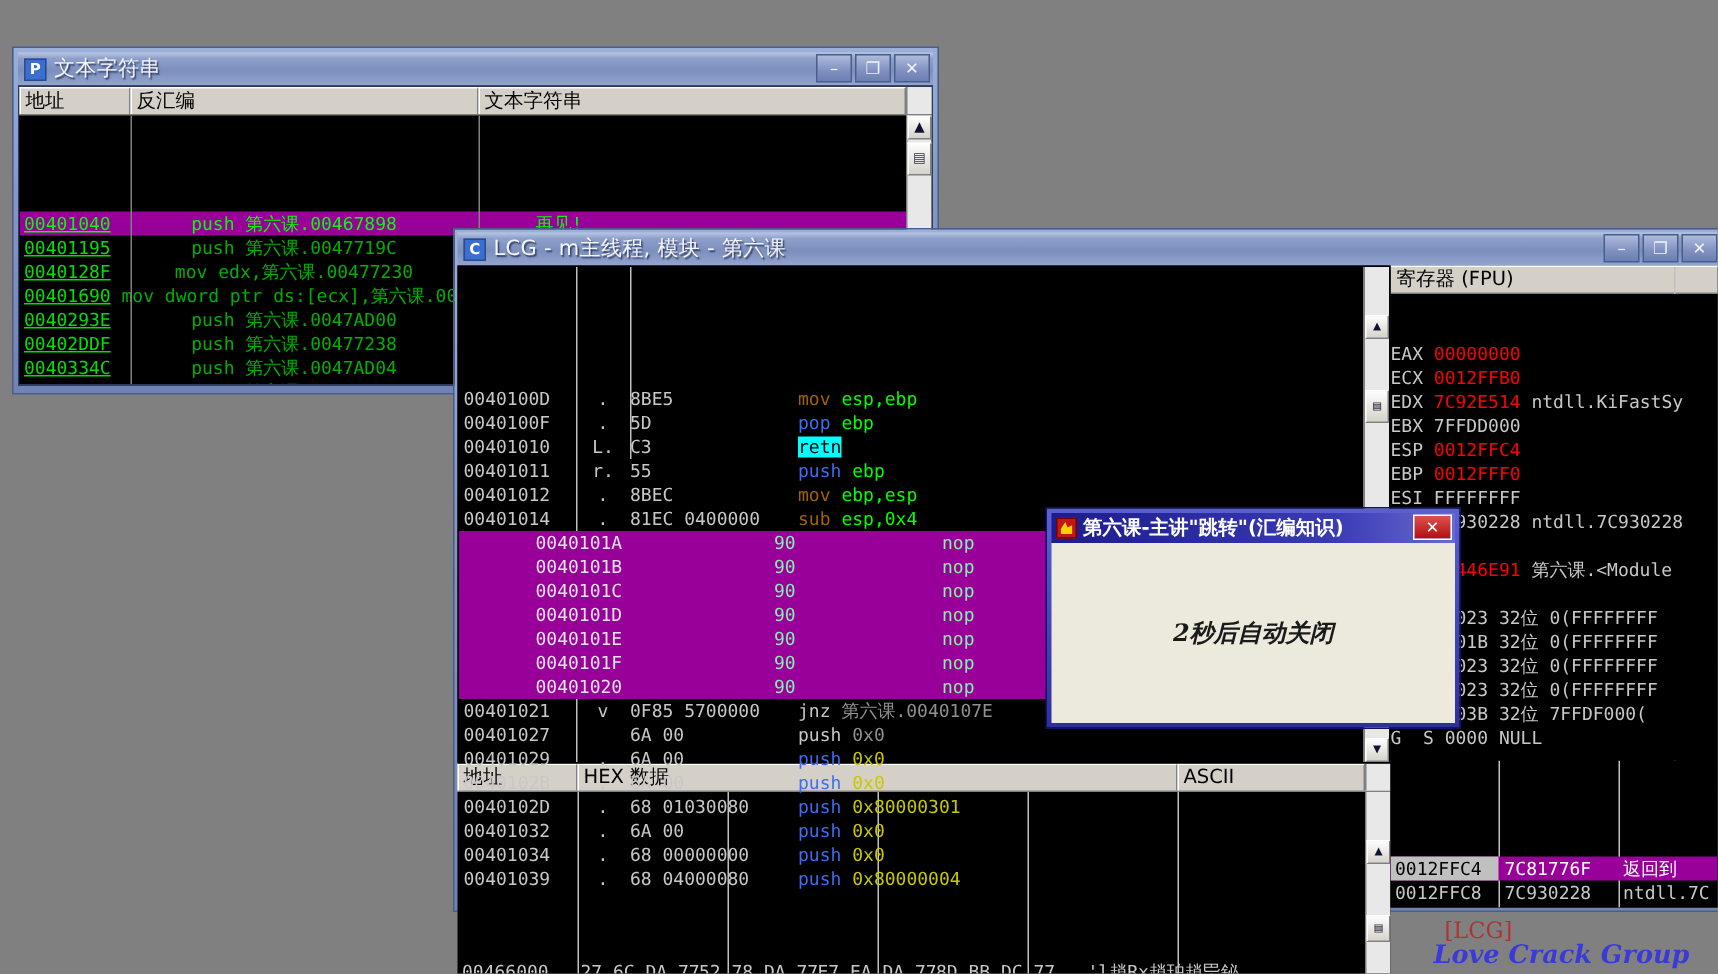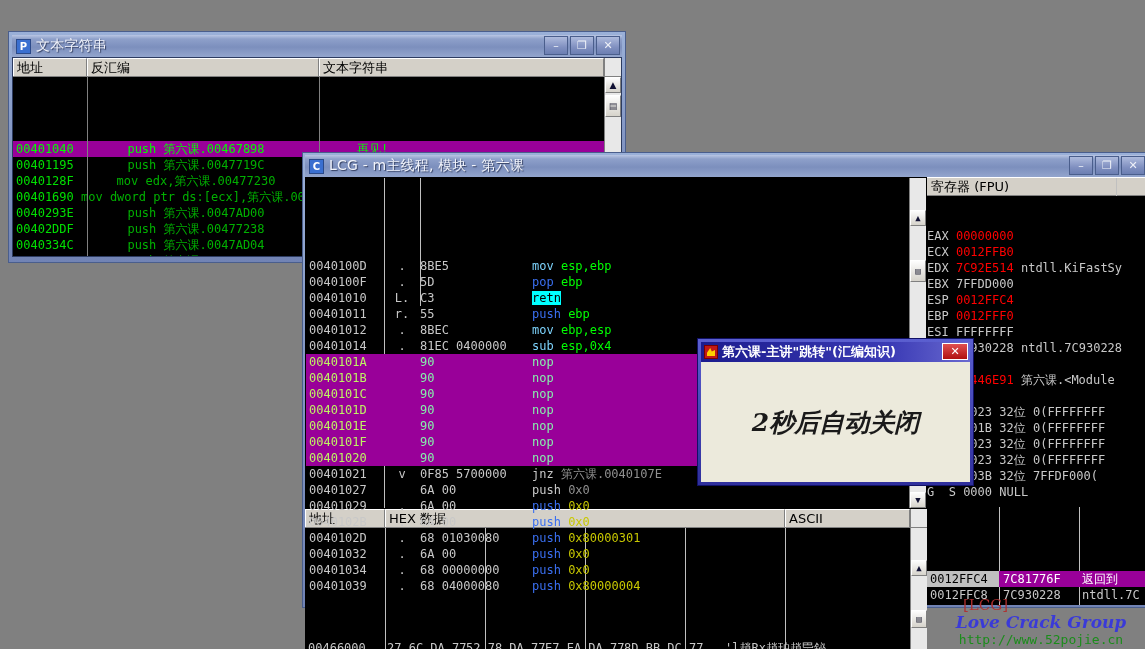--- a/index.html
+++ b/index.html
@@ -79,21 +79,21 @@
     font-size: 12px;
     line-height: 16px;
     white-space: pre;
   }
   .code-pane { background: #000; overflow: hidden; position: relative; }
   .code-row { display: flex; height: 16px; align-items: center; }
 
   
   #w1 { left: 8px; top: 31px; width: 618px; height: 232px; }
   #w1 .win-body { height: 200px; position: relative; }
-  .s-addr  { width: 68px; color: #00e000; padding-left: 3px; box-sizing: border-box;}
+  .s-addr  { width: 68px; color: #00e000; padding-left: 3px; box-sizing: border-box; text-decoration: underline;}
   .s-dis   { flex: 0 0 230px; color: #00b000; box-sizing: border-box; text-align: center;}
   .s-str   { flex: 1; color: #00e000; padding-left: 4px; box-sizing: border-box; margin-left: 42px;}
   .code-row.sel { background: #990099; }
   .code-row.sel .s-addr, .code-row.sel .s-dis, .code-row.sel .s-str { color: #00ff00; }
   .vsep { position: absolute; top: 0; bottom: 0; width: 1px; background: #808080; }
 
   
   .scrollbar {
     position: absolute; right: 0; top: 0; bottom: 0; width: 17px;
     background: #e8e8e8; border-left: 1px solid #808080; box-sizing: border-box;
@@ -118,23 +118,23 @@
   #w2-inner { display: flex; height: calc(100% - 22px); }
   #w2-left { width: 622px; display: flex; flex-direction: column; }
   #w2-right { flex: 1; display: flex; flex-direction: column; background: #000; }
 
   #disasm { height: 330px; background: #000; position: relative; border: 1px solid #000; }
   .d-addr { width: 78px; color: #c8c8c8; padding-left: 3px; box-sizing: border-box; }
   .d-mark { width: 36px; color: #c8c8c8; text-align: center; box-sizing: border-box; }
   .d-hex  { width: 110px; color: #c8c8c8; box-sizing: border-box; }
   .d-ins  { flex: 1; box-sizing: border-box; padding-left: 2px; }
   .row-nop { background: #990099; }
-  .row-nop .d-addr, .row-nop .d-mark { color: #bef264; }
+  .row-nop .d-addr, .row-nop .d-mark { color: #e5e5e5; margin-left: 48px; }
   .row-nop .d-hex, .row-nop .d-ins { color: #86efac; }
-  .kw-mov { color: #7dd3fc; }
+  .kw-mov { color: #a16207; }
   .kw-reg { color: #00ff00; }
   .kw-push { color: #3a6ff0; }
   .kw-num { color: #c8c800; }
   .kw-white { color: #c8c8c8; }
   .kw-grey { color: #909090; }
   .hl-retn { background: #00ffff; color: #000; }
 
   .d-vline { position: absolute; top: 0; bottom: 0; width: 1px; background: #c0c0c0; }
 
   
@@ -193,21 +193,21 @@
     border: 1px solid #ffffff; box-sizing: border-box;
     color: #fff; font-size: 11px; line-height: 15px; text-align: center; font-weight: bold;
   }
   .mb-client {
     height: calc(100% - 20px);
     background: #eceadc;
     display: flex; align-items: center; justify-content: center;
   }
   .mb-msg {
     font-family: "DejaVu Serif", "Liberation Serif", serif;
-    font-style: italic; font-weight: bold; font-size: 25px; color: #1a1a1a;
+    font-style: italic; font-weight: bold; font-size: 16px; color: #1a1a1a;
   }
 
   
   #wm { position: absolute; right: 4px; bottom: 2px; text-align: center; width: 200px; z-index: 5;}
   #wm .lcg { color: #b03030; font-size: 15px; font-family: "DejaVu Serif", serif; position: absolute; left: 22px; top: -16px; opacity: .95;}
   #wm .lcg-name {
     color: #3a3ad8; font-size: 17px; font-style: italic; font-weight: bold;
     font-family: "DejaVu Serif", "Liberation Serif", serif;
   }
   #wm .lcg-url { color: #1b8c1b; font-size: 13px; font-family: "DejaVu Sans Mono", monospace; }
@@ -337,16 +337,15 @@
       </div>
       <div class="mb-client">
         <div class="mb-msg">2秒后自动关闭</div>
       </div>
     </div>
   </div>
 
   <div id="wm">
     <div class="lcg">[LCG]</div>
     <div class="lcg-name">Love Crack Group</div>
-    <div class="lcg-url">http://www.52pojie.cn</div>
   </div>
 
 </div>
 
 </body></html>

